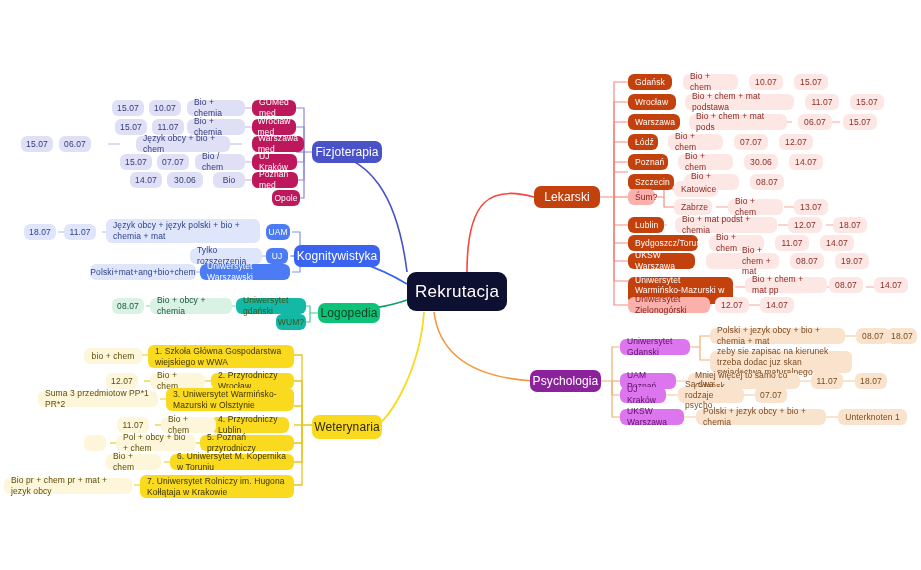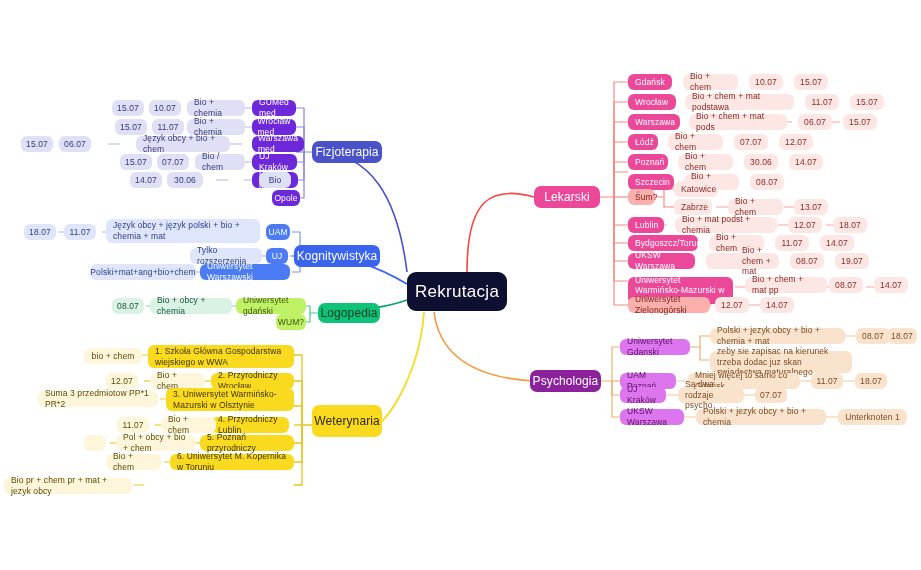--- a/index.html
+++ b/index.html
@@ -27,42 +27,42 @@
     font-size:17px;border-radius:9px;
     padding:9px 18px;justify-content:center;
     letter-spacing:.3px;
   }
   .node.topic{
     font-size:12px;border-radius:7px;padding:6px 11px;
     justify-content:center;font-weight:400;
   }
 
   
-  .c-red-strong{background:#ec4899;color:#ffffff;}
+  .c-red-strong{background:#c2410c;color:#ffffff;}
   .c-red-mid{background:#fcb0ab;color:#7a1d18;}
   .c-red-softer{background:#fde7e5;color:#8a2a24;}
 
   
   .c-pur-strong{background:#8b229c;color:#ffffff;}
   .c-pur-mid{background:#dd76ee;color:#5a1166;}
   .c-pur-soft{background:#fae3cc;color:#7a4a20;}
 
   
   .c-ind-strong{background:#4a52c8;color:#ffffff;}
-  .c-ind-mid{background:#6d28d9;color:#ffffff;}
+  .c-ind-mid{background:#be185d;color:#ffffff;}
   .c-ind-soft{background:#dfdff6;color:#333a7a;}
 
   
   .c-blu-strong{background:#3a63f0;color:#ffffff;}
   .c-blu-mid{background:#4b7bf5;color:#ffffff;}
   .c-blu-soft{background:#dfe6fb;color:#2b3e86;}
 
   
   .c-grn-strong{background:#0ec277;color:#0b3a26;}
-  .c-grn-mid{background:#bef264;color:#3f5215;}
+  .c-grn-mid{background:#14b8a6;color:#3f5215;}
   .c-grn-soft{background:#d9f2e4;color:#17553a;}
 
   
   .c-yel-strong{background:#fada1e;color:#2d2a05;}
   .c-yel-mid{background:#fada1e;color:#3a3406;}
   .c-yel-softer{background:#fdf6da;color:#5c4d09;}
 </style>
 </head>
 <body>
 
@@ -280,21 +280,21 @@
   <div class="node c-ind-soft" style="left:136px;top:136px;width:94px;height:16px;justify-content:center;">Język obcy + bio + chem</div>
   <div class="node c-ind-soft" style="left:59px;top:136px;width:32px;height:16px;justify-content:center;">06.07</div>
   <div class="node c-ind-soft" style="left:21px;top:136px;width:32px;height:16px;justify-content:center;">15.07</div>
 
   <div class="node c-ind-mid" style="left:252px;top:154px;width:45px;height:16px;justify-content:center;">UJ Kraków</div>
   <div class="node c-ind-soft" style="left:195px;top:154px;width:50px;height:16px;justify-content:center;">Bio / chem</div>
   <div class="node c-ind-soft" style="left:157px;top:154px;width:32px;height:16px;justify-content:center;">07.07</div>
   <div class="node c-ind-soft" style="left:120px;top:154px;width:32px;height:16px;justify-content:center;">15.07</div>
 
   <div class="node c-ind-mid" style="left:252px;top:172px;width:46px;height:16px;justify-content:center;">Poznań med</div>
-  <div class="node c-ind-soft" style="left:213px;top:172px;width:32px;height:16px;justify-content:center;margin-left:46px;">Bio</div>
+  <div class="node c-ind-soft" style="left:213px;top:172px;width:32px;height:16px;justify-content:center;">Bio</div>
   <div class="node c-ind-soft" style="left:167px;top:172px;width:36px;height:16px;justify-content:center;">30.06</div>
   <div class="node c-ind-soft" style="left:130px;top:172px;width:32px;height:16px;justify-content:center;">14.07</div>
 
   <div class="node c-ind-mid" style="left:272px;top:190px;width:28px;height:16px;justify-content:center;">Opole</div>
 
   <div class="node topic c-blu-strong" style="left:294px;top:245px;width:86px;height:22px;">Kognitywistyka</div>
 
   <div class="node c-blu-mid" style="left:266px;top:224px;width:24px;height:16px;justify-content:center;">UAM</div>
   <div class="node c-blu-soft" style="left:106px;top:219px;width:154px;height:24px;">Język obcy + język polski + bio + chemia + mat</div>
   <div class="node c-blu-soft" style="left:64px;top:224px;width:32px;height:16px;justify-content:center;">11.07</div>
@@ -307,21 +307,21 @@
   <div class="node c-blu-soft" style="left:90px;top:264px;width:106px;height:16px;justify-content:center;">Polski+mat+ang+bio+chem</div>
 
   <div class="node topic c-grn-strong" style="left:318px;top:303px;width:62px;height:20px;">Logopedia</div>
 
   <div class="node c-grn-mid" style="left:236px;top:298px;width:70px;height:16px;justify-content:center;">Uniwersytet gdański</div>
   <div class="node c-grn-soft" style="left:150px;top:298px;width:82px;height:16px;justify-content:center;">Bio + obcy + chemia</div>
   <div class="node c-grn-soft" style="left:112px;top:298px;width:32px;height:16px;justify-content:center;">08.07</div>
 
   <div class="node c-grn-mid" style="left:276px;top:314px;width:30px;height:16px;justify-content:center;">WUM?</div>
 
-  <div class="node topic c-yel-strong" style="left:312px;top:405px;width:70px;height:32px;">Weterynaria</div>
+  <div class="node topic c-yel-strong" style="left:312px;top:415px;width:70px;height:24px;">Weterynaria</div>
 
   <div class="node c-yel-mid" style="left:148px;top:345px;width:146px;height:23px;">1. Szkoła Główna Gospodarstwa wiejskiego w WWA</div>
   <div class="node c-yel-softer" style="left:84px;top:348px;width:58px;height:16px;justify-content:center;">bio + chem</div>
 
   <div class="node c-yel-mid" style="left:211px;top:373px;width:83px;height:16px;justify-content:center;">2. Przyrodniczy Wrocław</div>
   <div class="node c-yel-softer" style="left:150px;top:373px;width:55px;height:16px;justify-content:center;">Bio + chem</div>
   <div class="node c-yel-softer" style="left:106px;top:373px;width:32px;height:16px;justify-content:center;">12.07</div>
 
   <div class="node c-yel-mid" style="left:166px;top:388px;width:128px;height:23px;">3. Uniwersytet Warmińsko-Mazurski w Olsztynie</div>
   <div class="node c-yel-softer" style="left:38px;top:391px;width:120px;height:16px;justify-content:center;">Suma 3 przedmiotow PP*1 PR*2</div>
@@ -330,15 +330,16 @@
   <div class="node c-yel-softer" style="left:161px;top:417px;width:55px;height:16px;justify-content:center;">Bio + chem</div>
   <div class="node c-yel-softer" style="left:117px;top:417px;width:32px;height:16px;justify-content:center;">11.07</div>
 
   <div class="node c-yel-mid" style="left:200px;top:435px;width:94px;height:16px;justify-content:center;">5. Poznań przyrodniczy</div>
   <div class="node c-yel-softer" style="left:116px;top:435px;width:80px;height:16px;justify-content:center;">Pol + obcy + bio + chem</div>
   <div class="node c-yel-softer" style="left:84px;top:435px;width:22px;height:16px;"></div>
 
   <div class="node c-yel-mid" style="left:170px;top:454px;width:124px;height:16px;justify-content:center;">6. Uniwersytet M. Kopernika w Toruniu</div>
   <div class="node c-yel-softer" style="left:106px;top:454px;width:55px;height:16px;justify-content:center;">Bio + chem</div>
 
+  <div class="node c-yel-mid" style="left:140px;top:475px;width:154px;height:23px;">7. Uniwersytet Rolniczy im. Hugona Kołłątaja w Krakowie</div>
   <div class="node c-yel-softer" style="left:4px;top:478px;width:128px;height:16px;justify-content:center;">Bio pr + chem pr + mat + jezyk obcy</div>
 
 </div>
 
 </body></html>

